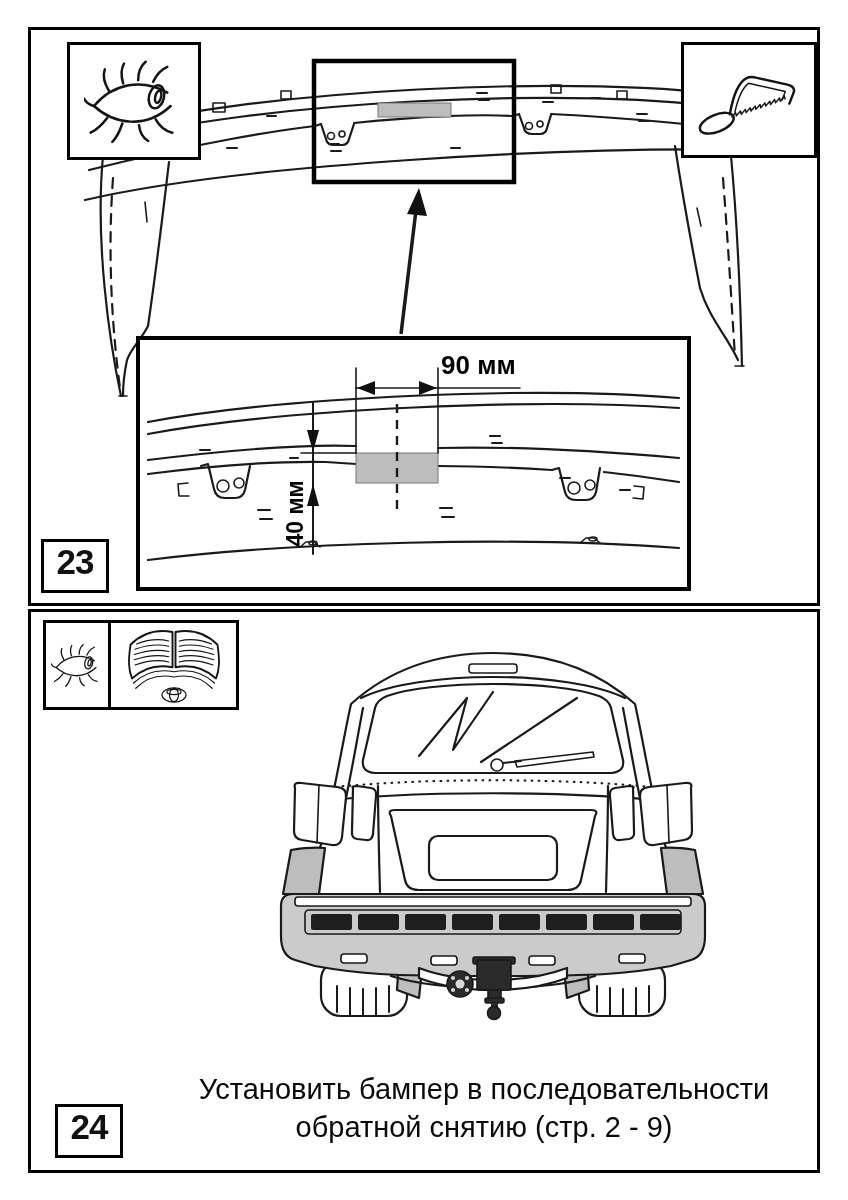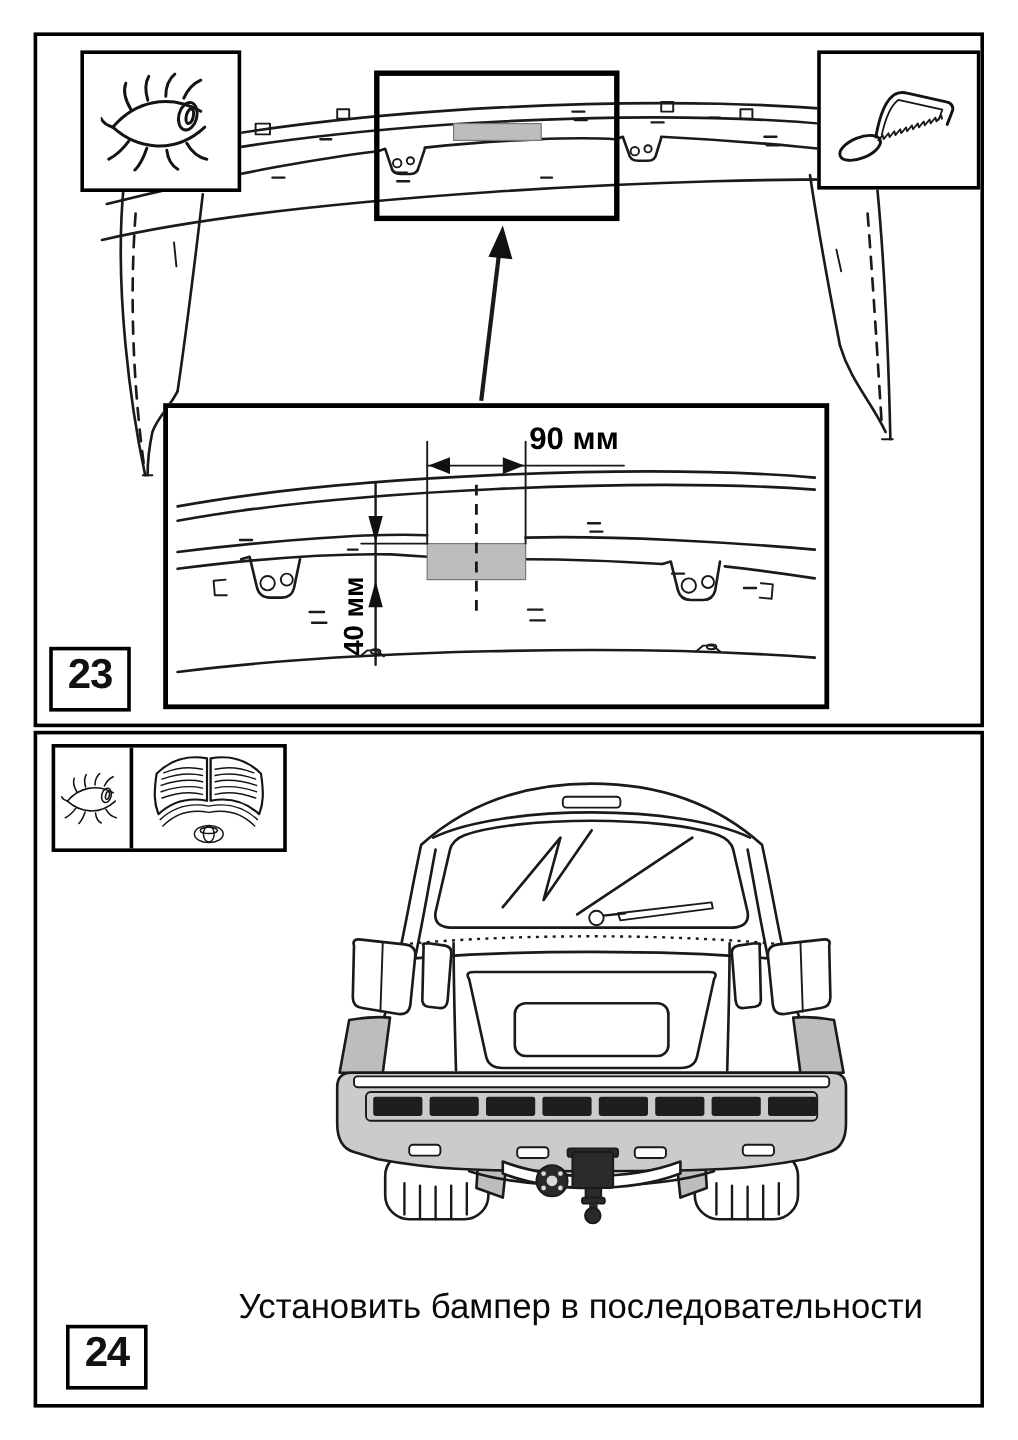--- a/index.html
+++ b/index.html
@@ -275,19 +275,20 @@
         <circle cx="196" cy="350" r="2" fill="#d9d9d9"></circle>
         <rect x="217" y="350" width="13" height="9" class="ln1 fd"></rect>
         <rect x="214" y="358" width="19" height="5" rx="2" class="ln1 fd"></rect>
         <rect x="220" y="363" width="7" height="6" class="fd"></rect>
         <circle cx="223" cy="373" r="6.5" class="ln1 fd"></circle>
       </g>
     </svg>
 
     <div class="caption">
       <div>Установить бампер в последовательности</div>
+      <div>обратной снятию (стр. 2 - 9)</div>
     </div>
 
     <div class="step-badge" style="left:24px;top:492px;">
       <span>24</span>
     </div>
   </section>
 </div>
 
 </body></html>

